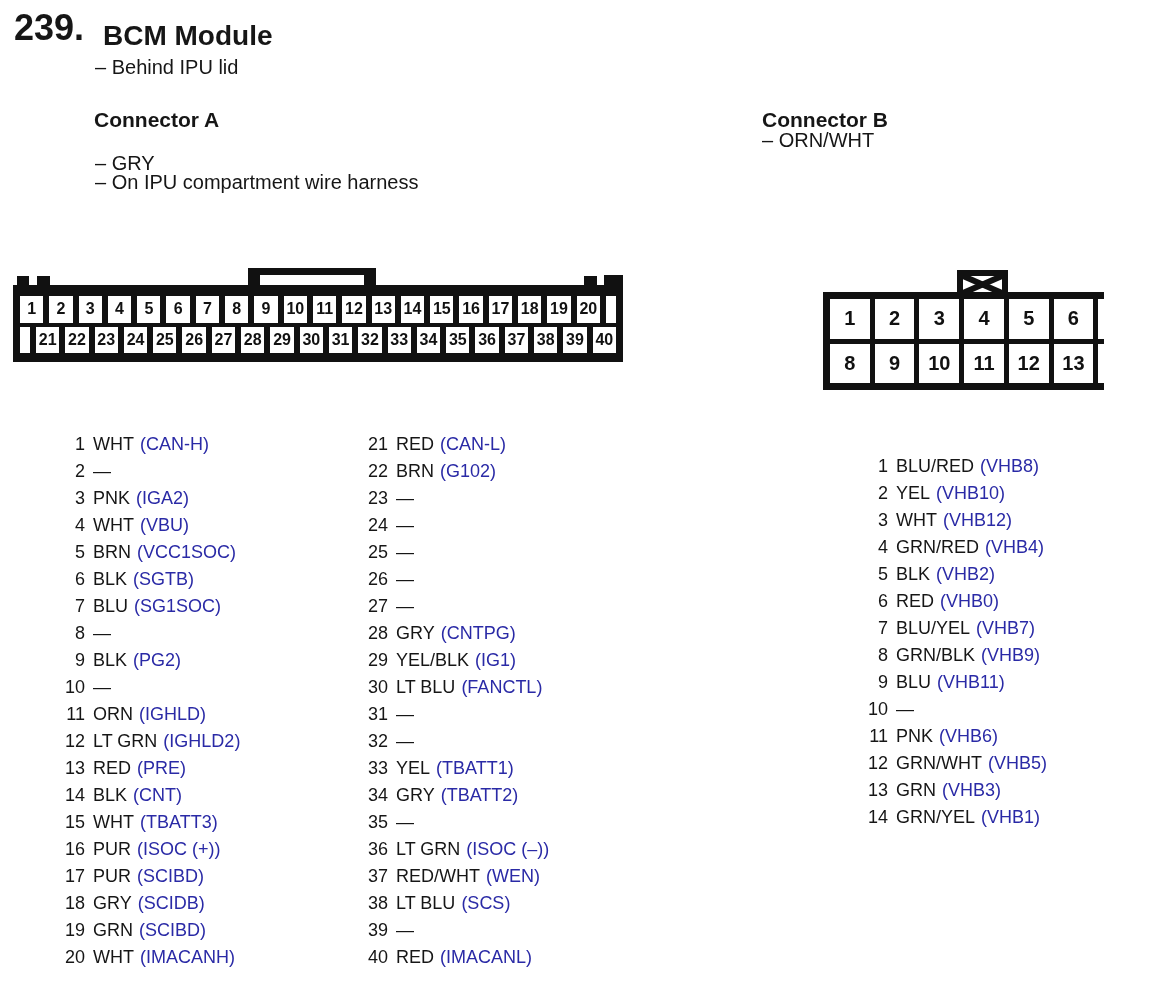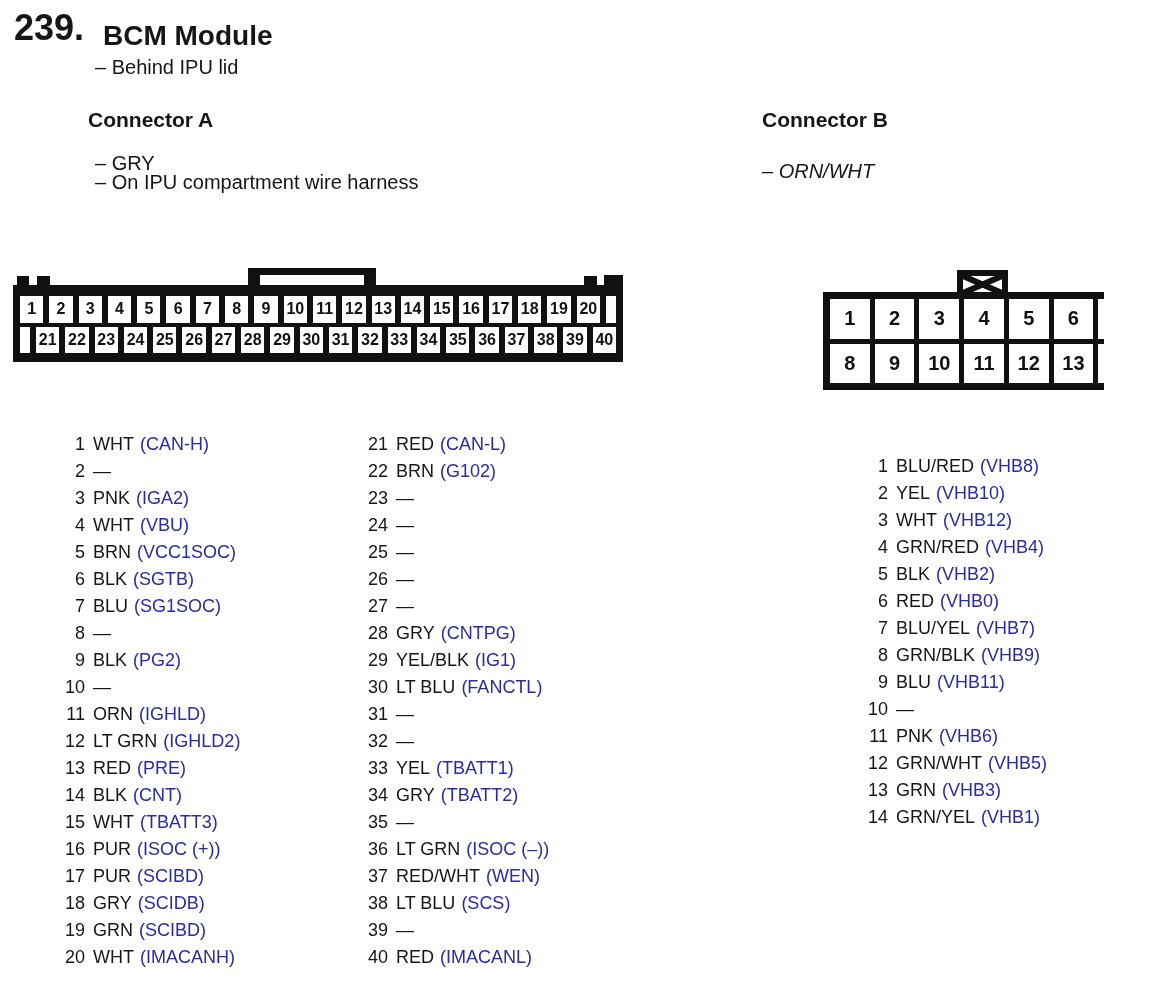--- a/index.html
+++ b/index.html
@@ -16,25 +16,25 @@
     font-family:"Liberation Sans","DejaVu Sans",sans-serif;
   }
   .abs{position:absolute;}
 
   
   .title-num{left:14px;top:8px;font-size:36px;font-weight:bold;line-height:40px;}
   .title{left:95px;top:8px;font-size:28px;font-weight:bold;line-height:40px;margin:8px;}
   .subtitle{left:95px;top:56px;font-size:20px;}
   .conn-heading{font-size:21px;font-weight:bold;margin:0;}
   .note{font-size:20px;}
-  #connA-heading{left:88px;top:108px;}
+  #connA-heading{left:94px;top:108px;}
   #connA-note1{left:95px;top:152px;}
   #connA-note2{left:95px;top:171px;}
   #connB-heading{left:762px;top:108px;}
-  #connB-note1{left:762px;top:160px;font-style:italic;}
+  #connB-note1{left:762px;top:129px;}
   #connB-note2{left:762px;top:171px;}
 
   
   #connA-latch{
     left:248px;top:268px;width:128px;height:20px;box-sizing:border-box;
     border:7px solid var(--diagram-ink);border-bottom:none;
     border-left-width:12px;border-right-width:12px;background:transparent;
   }
   .bump{background:var(--diagram-ink);}
   #connA-bump1{left:17px;top:276px;width:12px;height:11px;}

